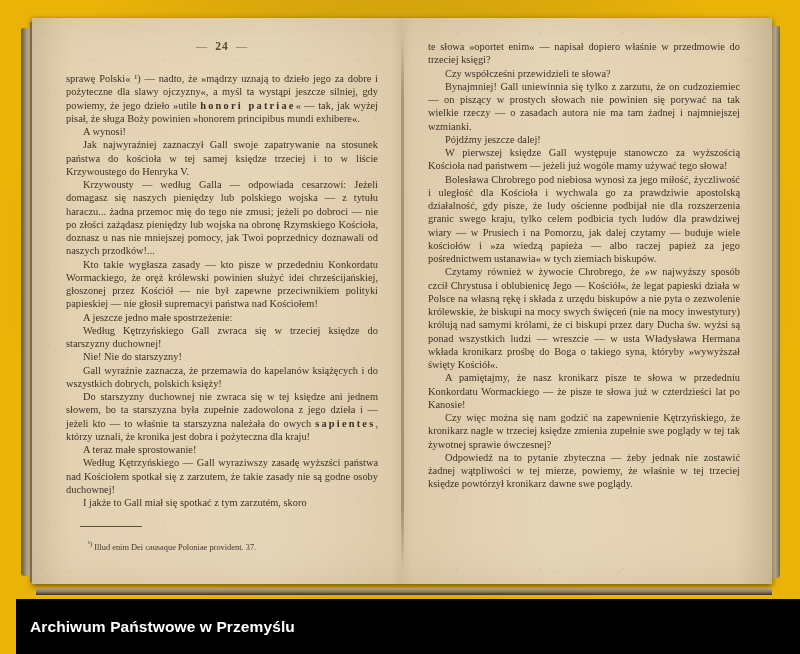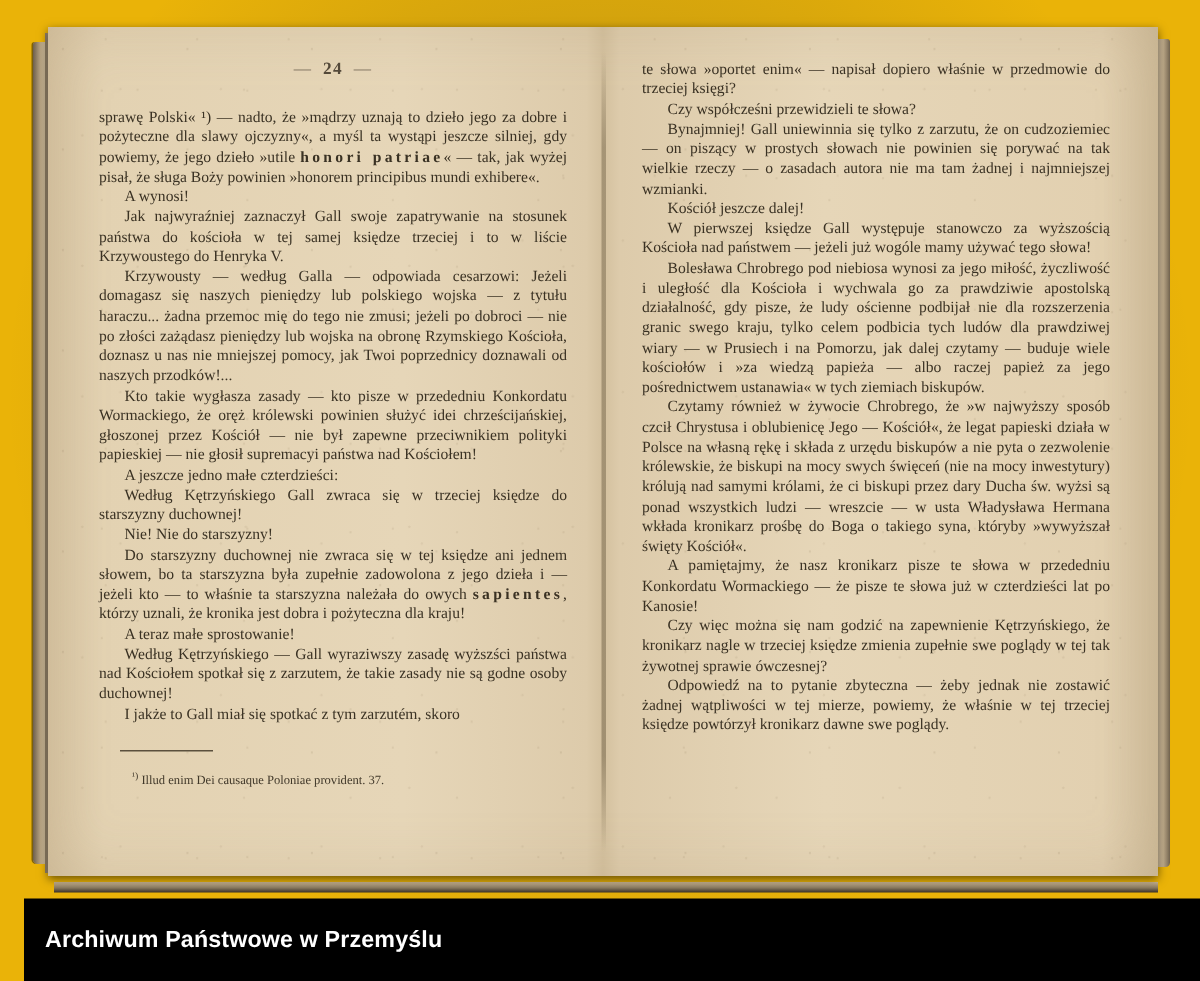--- a/index.html
+++ b/index.html
@@ -212,40 +212,41 @@
 
       <div class="page left">
         <div class="folio"><span class="dash">—</span><span>24</span><span class="dash">—</span></div>
 
         <div class="body-text">
           <p class="noindent"><span>sprawę Polski« ¹) — nadto, że »mądrzy uznają to dzieło jego za dobre i pożyteczne dla slawy ojczyzny«, a myśl ta wystąpi jeszcze silniej, gdy powiemy, że jego dzieło »utile </span><span class="sp">honori patriae</span><span>« — tak, jak wyżej pisał, że sługa Boży powinien »honorem principibus mundi exhibere«.</span></p>
           <p>A wynosi!</p>
           <p>Jak najwyraźniej zaznaczył Gall swoje zapatrywanie na stosunek państwa do kościoła w tej samej księdze trzeciej i to w liście Krzywoustego do Henryka V.</p>
           <p>Krzywousty — według Galla — odpowiada cesarzowi: Jeżeli domagasz się naszych pieniędzy lub polskiego wojska — z tytułu haraczu... żadna przemoc mię do tego nie zmusi; jeżeli po dobroci — nie po złości zażądasz pieniędzy lub wojska na obronę Rzymskiego Kościoła, doznasz u nas nie mniejszej pomocy, jak Twoi poprzednicy doznawali od naszych przodków!...</p>
           <p>Kto takie wygłasza zasady — kto pisze w przededniu Konkordatu Wormackiego, że oręż królewski powinien służyć idei chrześcijańskiej, głoszonej przez Kościół — nie był zapewne przeciwnikiem polityki papieskiej — nie głosił supremacyi państwa nad Kościołem!</p>
-          <p>A jeszcze jedno małe czterdzieści:</p>
+          <p>A jeszcze jedno małe spostrzeżenie:</p>
           <p>Według Kętrzyńskiego Gall zwraca się w trzeciej księdze do starszyzny duchownej!</p>
           <p>Nie! Nie do starszyzny!</p>
+          <p>Gall wyraźnie zaznacza, że przemawia do kapelanów książęcych i do wszystkich dobrych, polskich księży!</p>
           <p><span>Do starszyzny duchownej nie zwraca się w tej księdze ani jednem słowem, bo ta starszyzna była zupełnie zadowolona z jego dzieła i — jeżeli kto — to właśnie ta starszyzna należała do owych </span><span class="sp">sapientes</span><span>, którzy uznali, że kronika jest dobra i pożyteczna dla kraju!</span></p>
           <p>A teraz małe sprostowanie!</p>
           <p>Według Kętrzyńskiego — Gall wyraziwszy zasadę wyższści państwa nad Kościołem spotkał się z zarzutem, że takie zasady nie są godne osoby duchownej!</p>
           <p>I jakże to Gall miał się spotkać z tym zarzutém, skoro</p>
         </div>
 
         <div class="footnote-rule"></div>
         <div class="footnote"><span class="fn-mark">¹)</span> <span>Illud enim Dei causaque Poloniae provident. 37.</span></div>
       </div>
 
       <div class="page right">
 
         <div class="body-text">
           <p class="noindent">te słowa »oportet enim« — napisał dopiero właśnie w przedmowie do trzeciej księgi?</p>
           <p>Czy współcześni przewidzieli te słowa?</p>
           <p>Bynajmniej! Gall uniewinnia się tylko z zarzutu, że on cudzoziemiec — on piszący w prostych słowach nie powinien się porywać na tak wielkie rzeczy — o zasadach autora nie ma tam żadnej i najmniejszej wzmianki.</p>
-          <p>Kościół jeszcze dalej!</p>
+          <p>Pójdźmy jeszcze dalej!</p>
           <p>W pierwszej księdze Gall występuje stanowczo za wyższością Kościoła nad państwem — jeżeli już wogóle mamy używać tego słowa!</p>
           <p>Bolesława Chrobrego pod niebiosa wynosi za jego miłość, życzliwość i uległość dla Kościoła i wychwala go za prawdziwie apostolską działalność, gdy pisze, że ludy ościenne podbijał nie dla rozszerzenia granic swego kraju, tylko celem podbicia tych ludów dla prawdziwej wiary — w Prusiech i na Pomorzu, jak dalej czytamy — buduje wiele kościołów i »za wiedzą papieża — albo raczej papież za jego pośrednictwem ustanawia« w tych ziemiach biskupów.</p>
           <p>Czytamy również w żywocie Chrobrego, że »w najwyższy sposób czcił Chrystusa i oblubienicę Jego — Kościół«, że legat papieski działa w Polsce na własną rękę i składa z urzędu biskupów a nie pyta o zezwolenie królewskie, że biskupi na mocy swych święceń (nie na mocy inwestytury) królują nad samymi królami, że ci biskupi przez dary Ducha św. wyżsi są ponad wszystkich ludzi — wreszcie — w usta Władysława Hermana wkłada kronikarz prośbę do Boga o takiego syna, któryby »wywyższał święty Kościół«.</p>
           <p>A pamiętajmy, że nasz kronikarz pisze te słowa w przededniu Konkordatu Wormackiego — że pisze te słowa już w czterdzieści lat po Kanosie!</p>
           <p>Czy więc można się nam godzić na zapewnienie Kętrzyńskiego, że kronikarz nagle w trzeciej księdze zmienia zupełnie swe poglądy w tej tak żywotnej sprawie ówczesnej?</p>
           <p>Odpowiedź na to pytanie zbyteczna — żeby jednak nie zostawić żadnej wątpliwości w tej mierze, powiemy, że właśnie w tej trzeciej księdze powtórzył kronikarz dawne swe poglądy.</p>
         </div>
       </div>
 
     </div>

